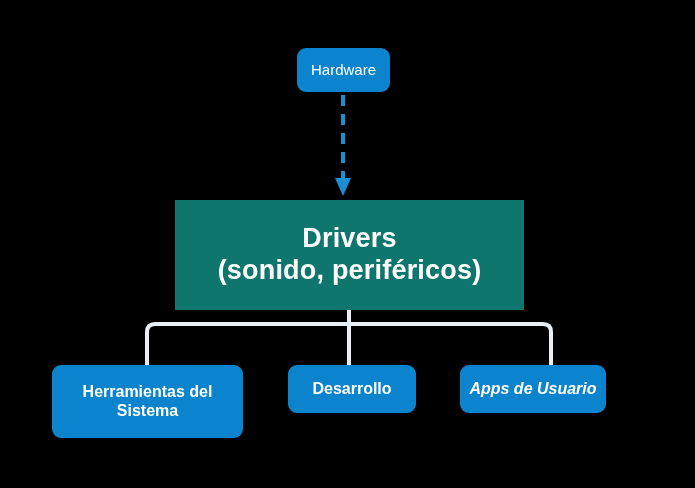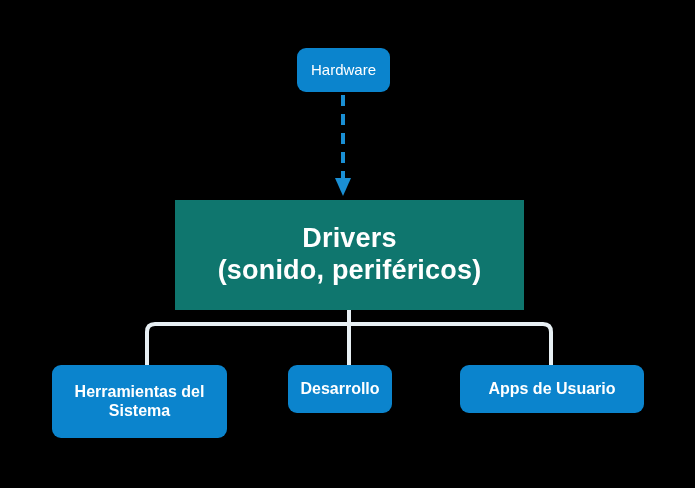--- a/index.html
+++ b/index.html
@@ -71,43 +71,44 @@
     width: 349px;
     height: 110px;
     font-size: 27px;
     font-weight: bold;
     letter-spacing: 0.2px;
   }
 
   #node-herramientas {
     left: 52px;
     top: 365px;
-    width: 175px;
+    width: 191px;
     height: 73px;
     font-size: 16px;
     font-weight: bold;
     padding: 0 10px;
   }
 
   #node-desarrollo {
     left: 288px;
     top: 365px;
-    width: 104px;
+    width: 128px;
     height: 48px;
     font-size: 16px;
     font-weight: bold;
   }
 
   #node-apps {
     left: 460px;
     top: 365px;
-    width: 184px;
+    width: 146px;
     height: 48px;
     font-size: 16px;
     font-weight: bold;
+    font-style: italic;
   }
 </style>
 </head>
 <body>
 
 <div id="canvas">
 
   <svg id="connectors" viewBox="0 0 695 488" width="695" height="488" xmlns="http://www.w3.org/2000/svg">
 
     <g>

